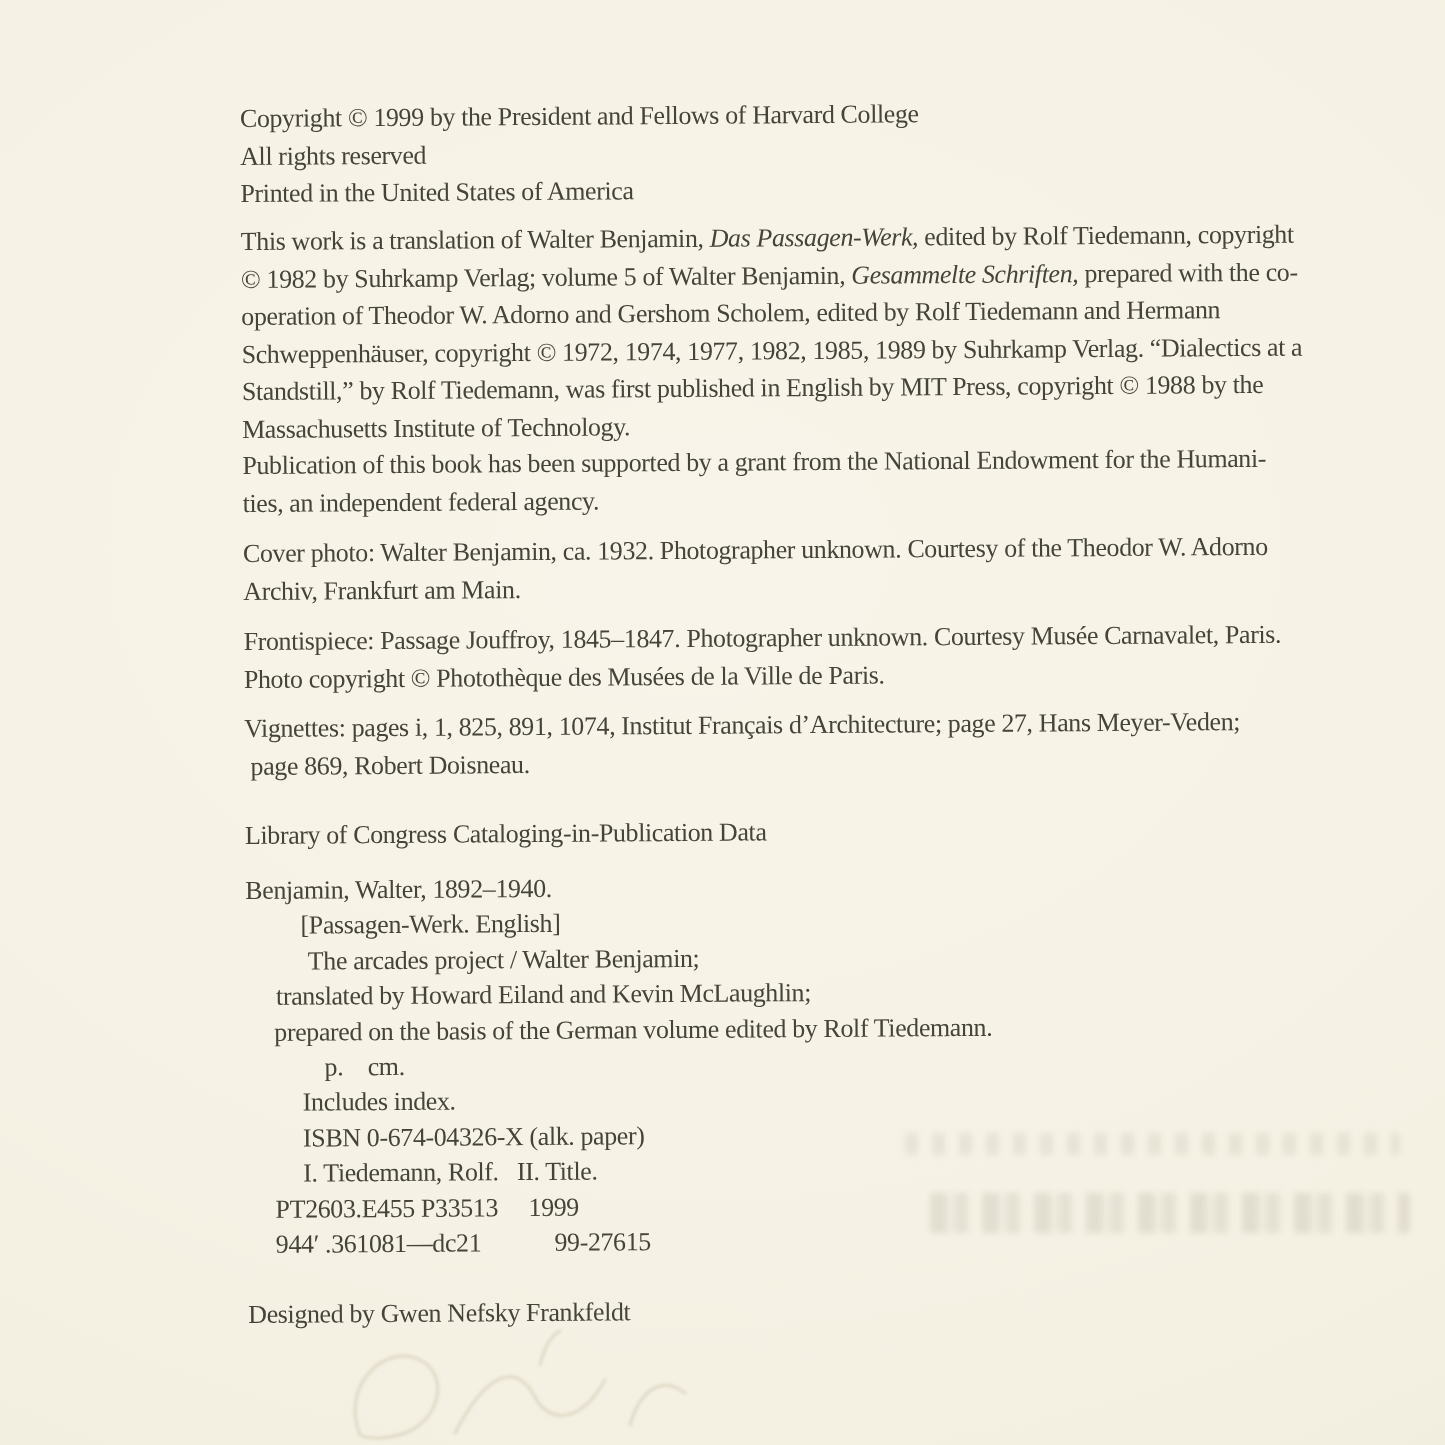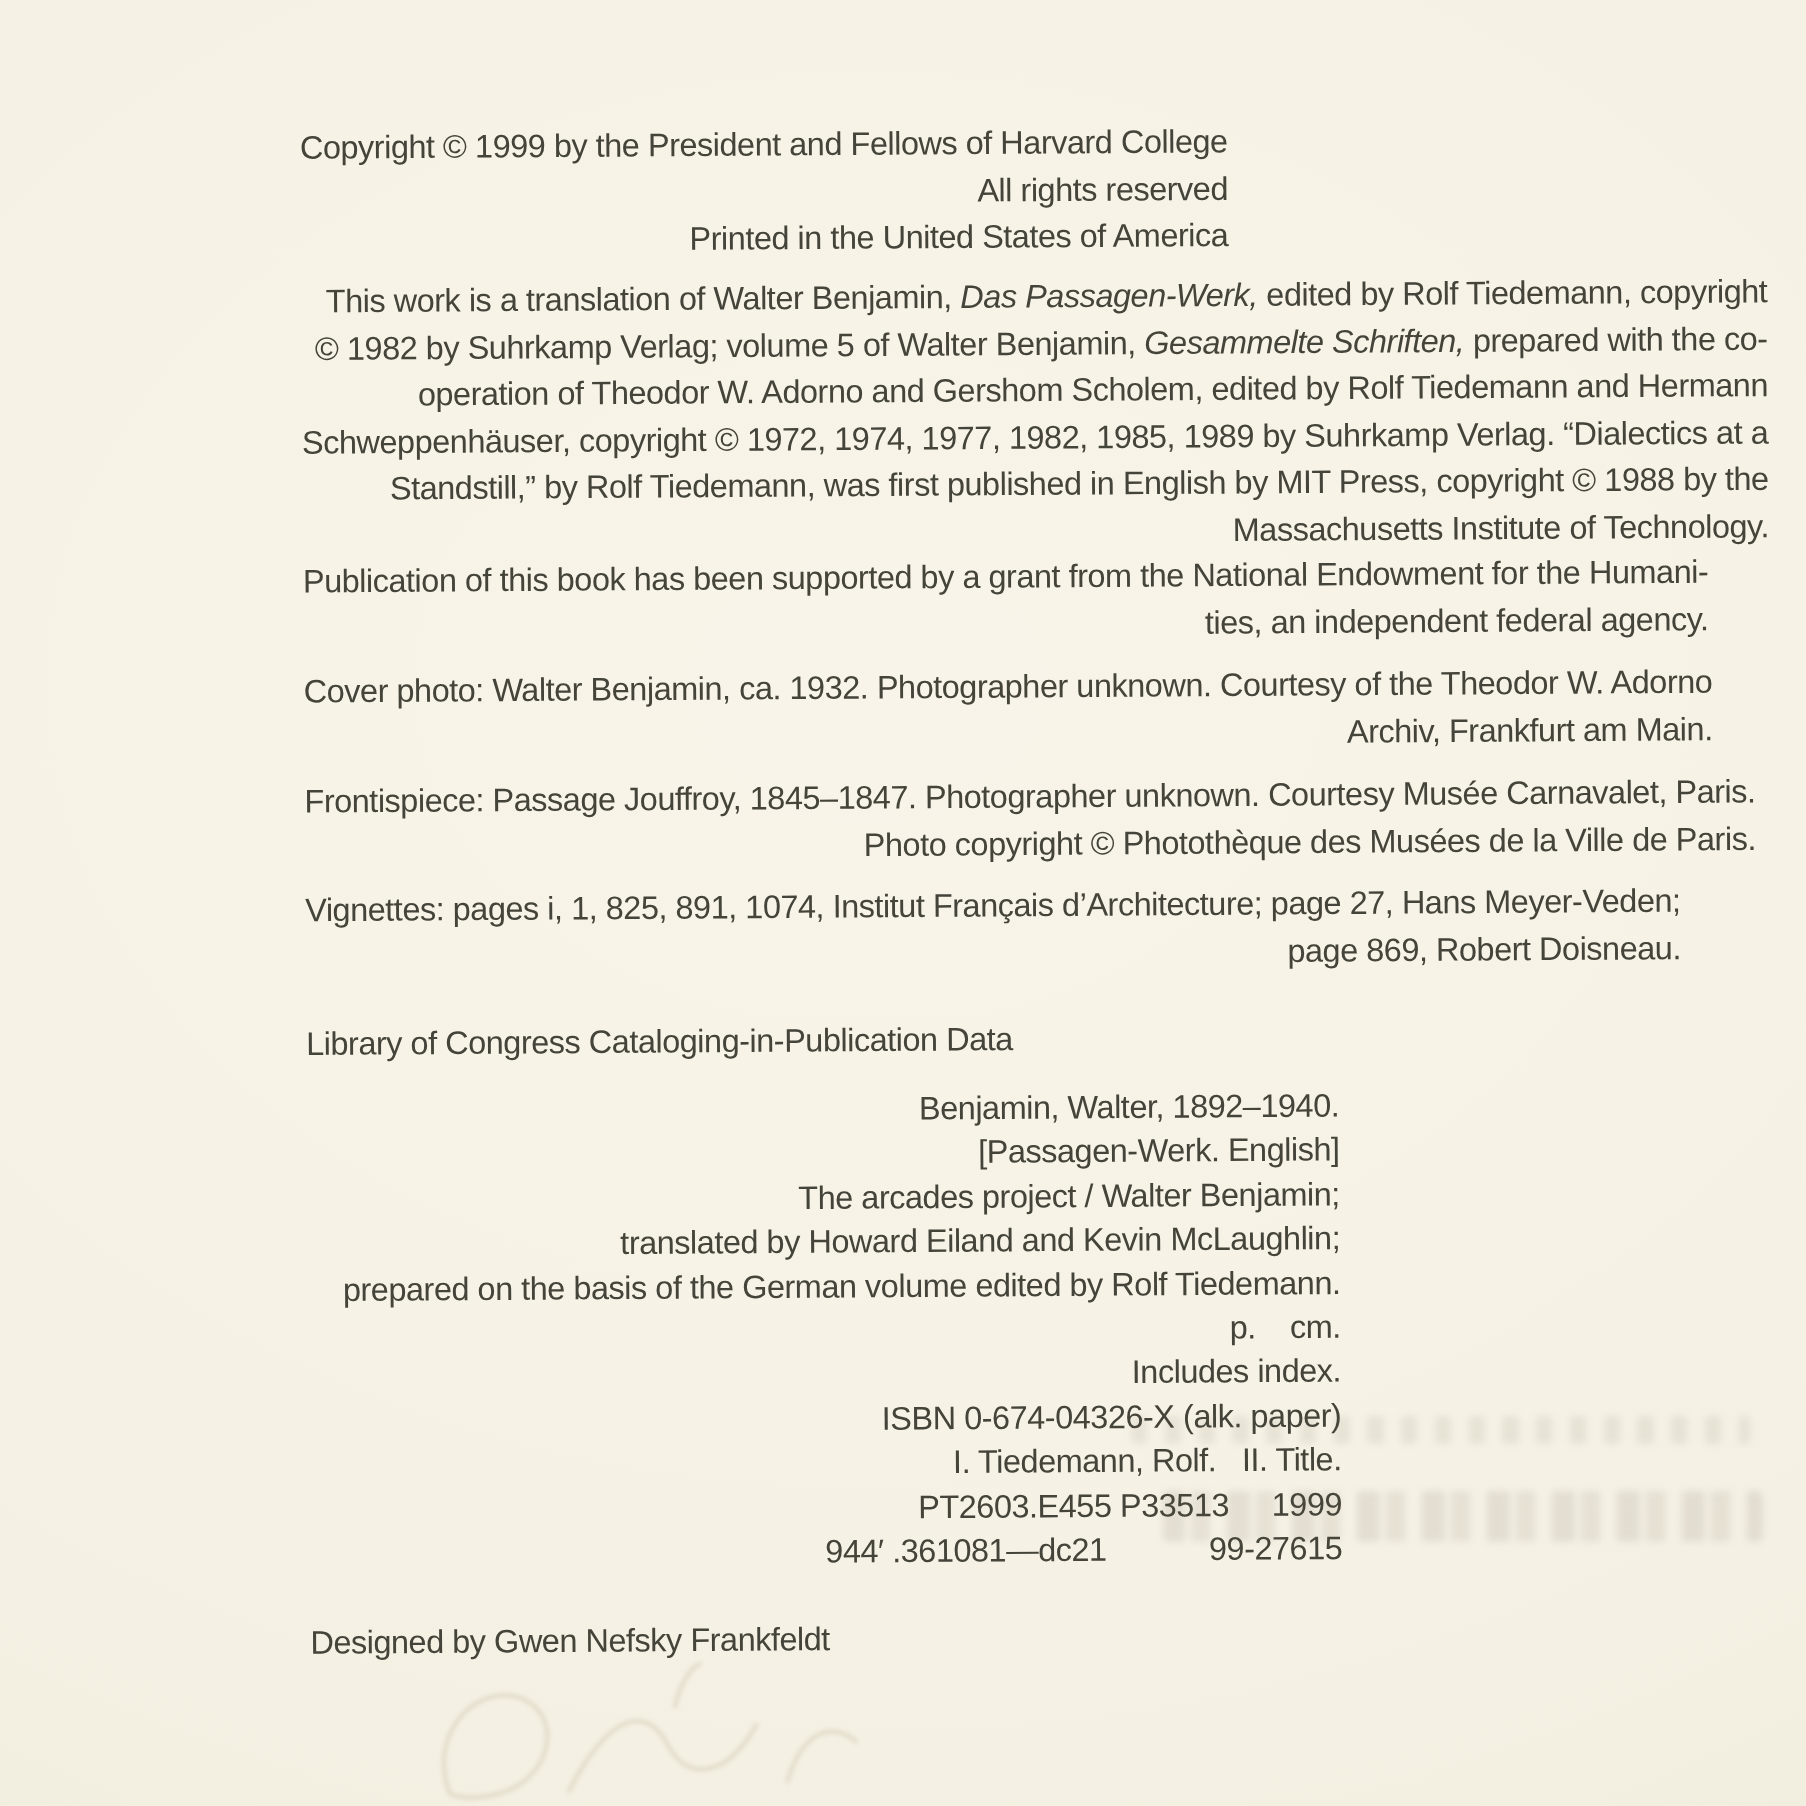--- a/index.html
+++ b/index.html
@@ -10,22 +10,21 @@
     overflow: hidden;
   }
   .photo {
     position: relative;
     width: 1445px;
     height: 1445px;
     background:
       radial-gradient(ellipse 120% 90% at 48% 38%,
         #f8f4e9 0%, #f6f2e5 45%, #f3efe1 75%, #eeeadb 95%, #ebe7d8 100%);
     overflow: hidden;
-    font-family: Liberation Sans, sans-serif;
-    text-align: right;
+    font-family: Liberation Serif, serif;
   }
   
   .content {
     position: absolute;
     left: 240px;
     top: 0;
     width: 1160px;
     height: 1445px;
     transform: rotate(-0.4deg);
     transform-origin: 0 130px;

